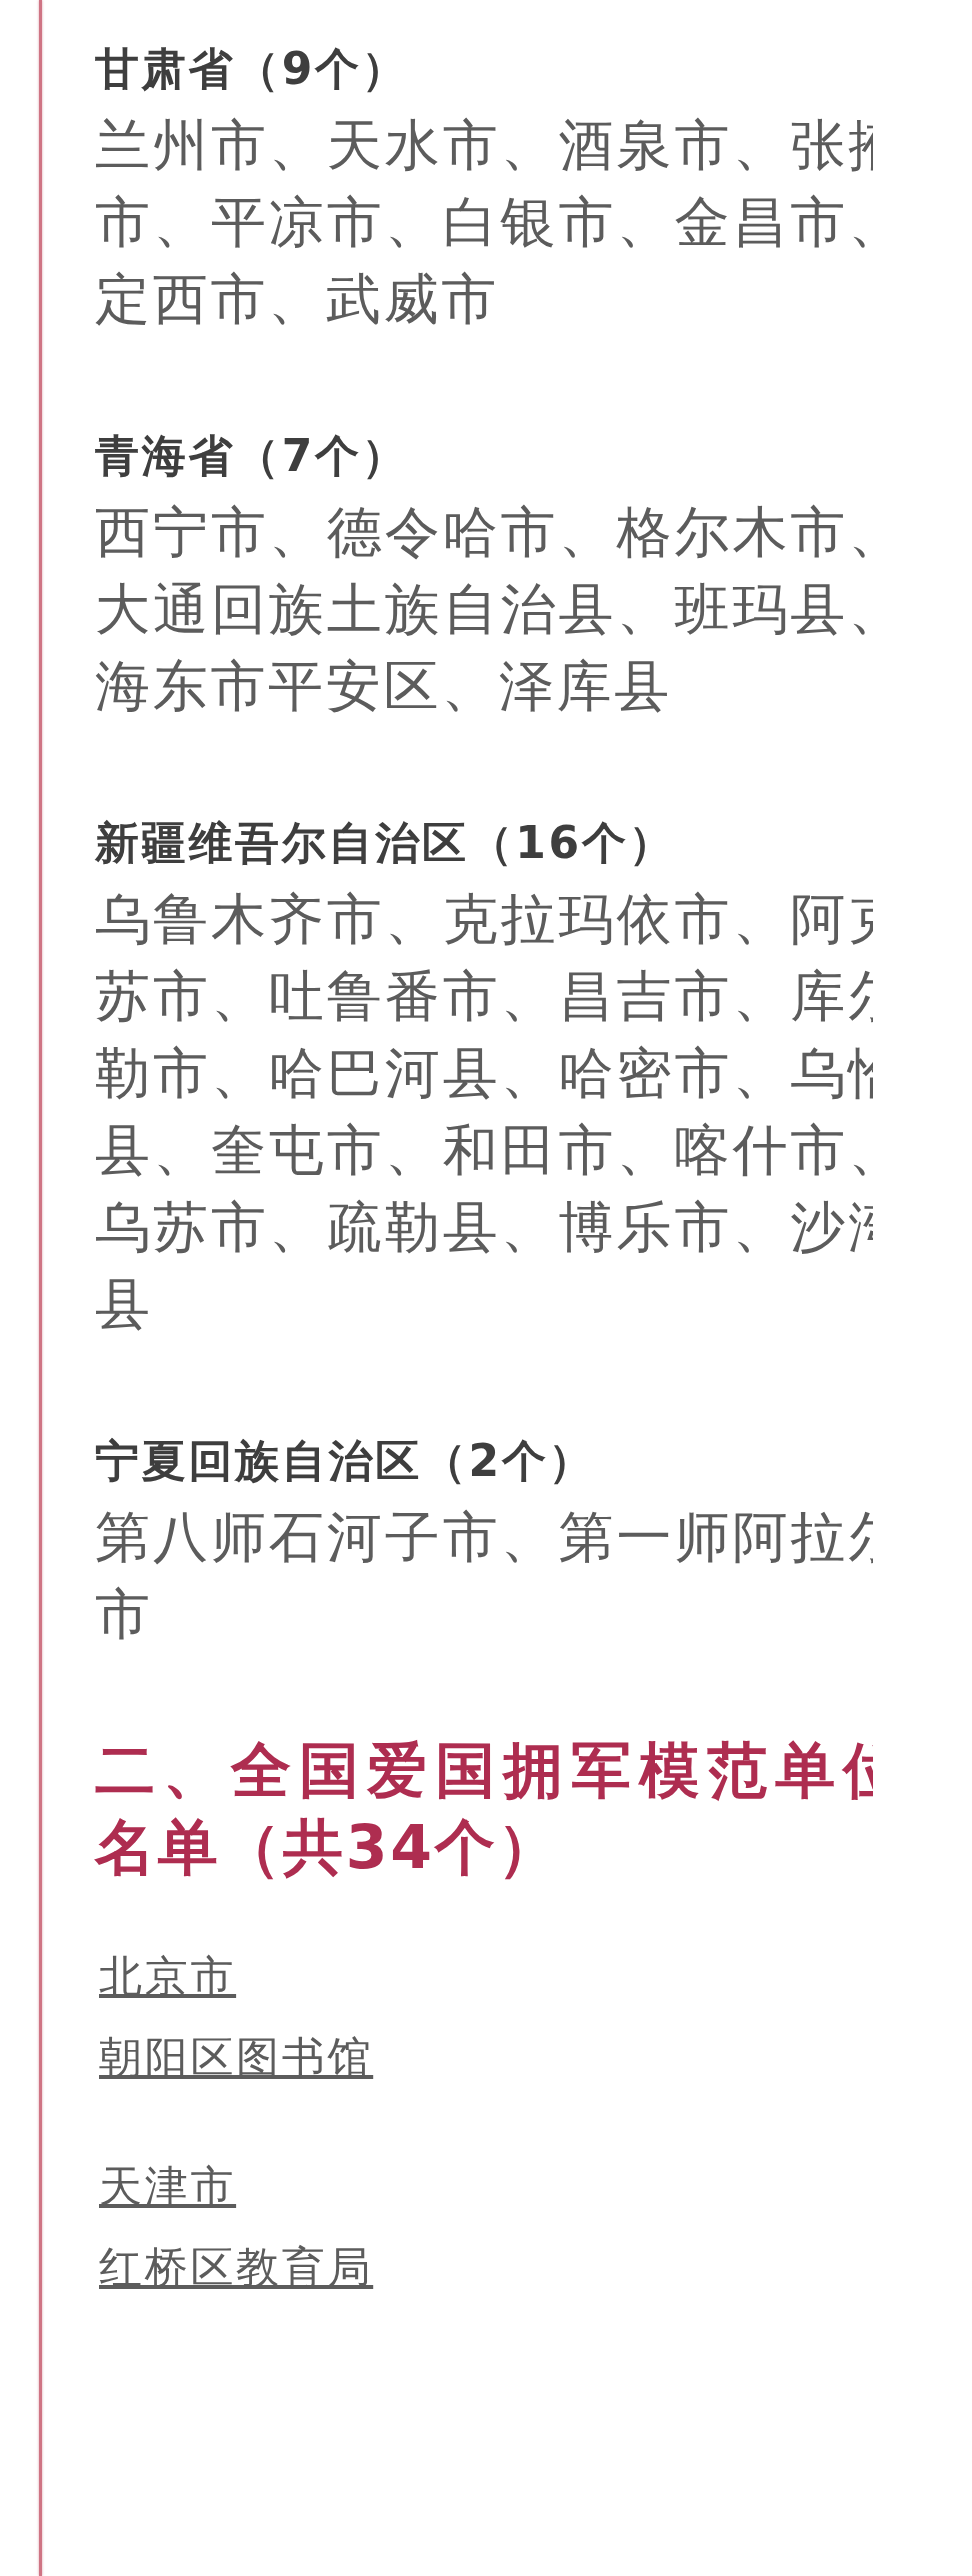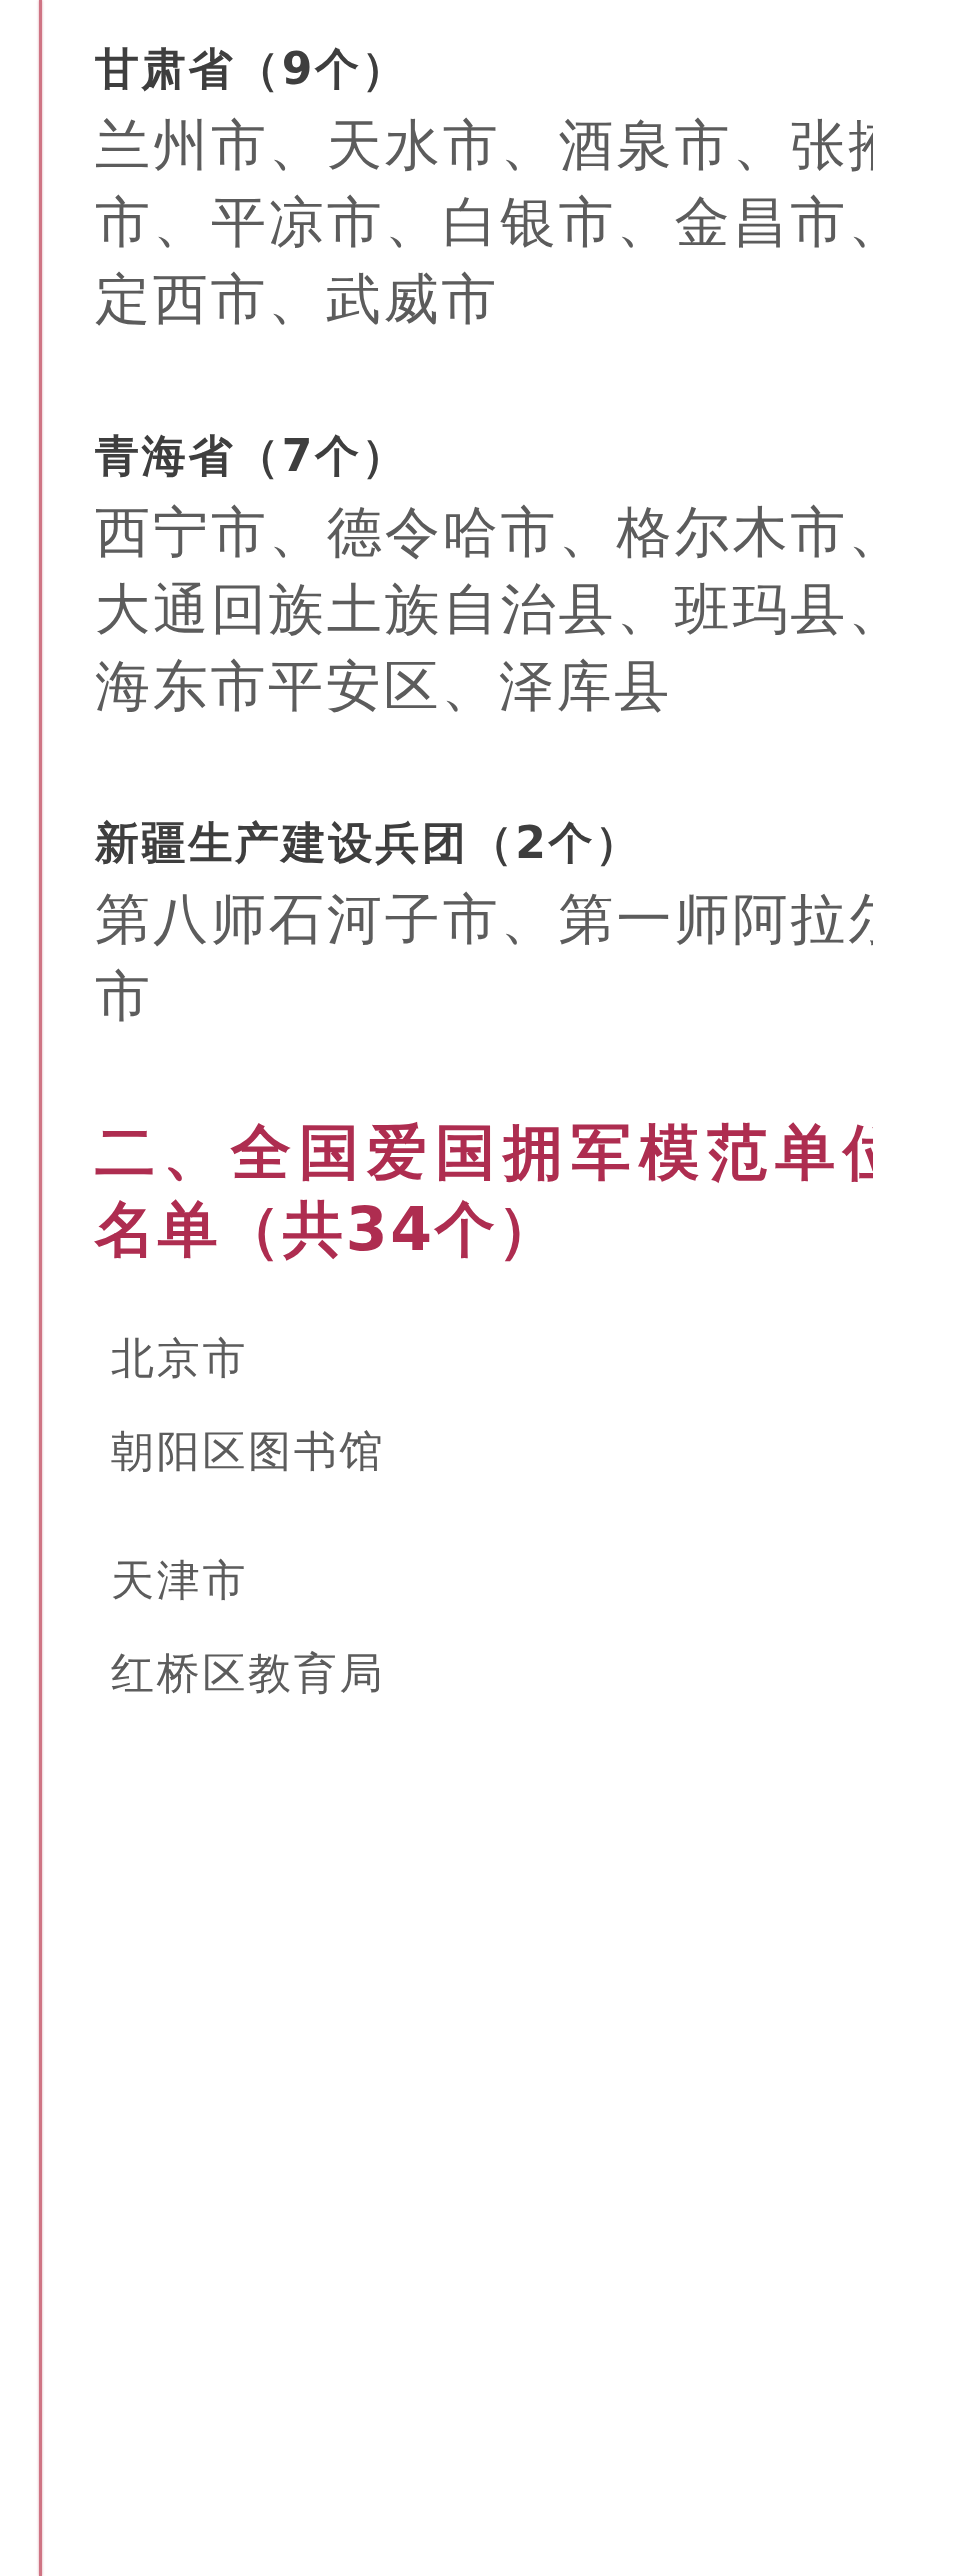--- a/index.html
+++ b/index.html
@@ -75,25 +75,26 @@
     line-height: 77px;
     font-weight: 700;
     color: var(--accent_red);
     letter-spacing: 2.7px;
     text-align: justify;
   }
   .unit-group {
     margin: 0 0 52px 0;
   }
   .unit-group p {
-    margin: 16px;
+    margin: 4px;
     font-size: 43px;
     line-height: 77px;
     color: var(--body_gray);
     letter-spacing: 2.7px;
+    text-decoration: underline;
   }
 </style>
 </head>
 <body>
 
 <div class="page">
   <div class="vline left"></div>
   <div class="vline right"></div>
 
   <div class="content">
@@ -104,23 +105,27 @@
     </section>
 
     <section class="sec">
       <h2>青海省（7个）</h2>
       <p class="cities">西宁市、德令哈市、格尔木市、大通回族土族自治县、班玛县、海东市平安区、泽库县</p>
     </section>
 
     <section class="sec">
     </section>
 
+    <section class="sec">
+      <h2>新疆维吾尔自治区（16个）</h2>
+      <p class="cities">乌鲁木齐市、克拉玛依市、阿克苏市、吐鲁番市、昌吉市、库尔勒市、哈巴河县、哈密市、乌恰县、奎屯市、和田市、喀什市、乌苏市、疏勒县、博乐市、沙湾县</p>
+    </section>
 
     <section class="sec">
-      <h2>新疆生产建设兵团（2个）</h2>
+      <h2>宁夏回族自治区（2个）</h2>
       <p class="cities">第八师石河子市、第一师阿拉尔市</p>
     </section>
 
     <h2 class="red-heading">二、全国爱国拥军模范单位名单（共34个）</h2>
 
     <div class="unit-group">
       <p>北京市</p>
       <p>朝阳区图书馆</p>
     </div>
 

